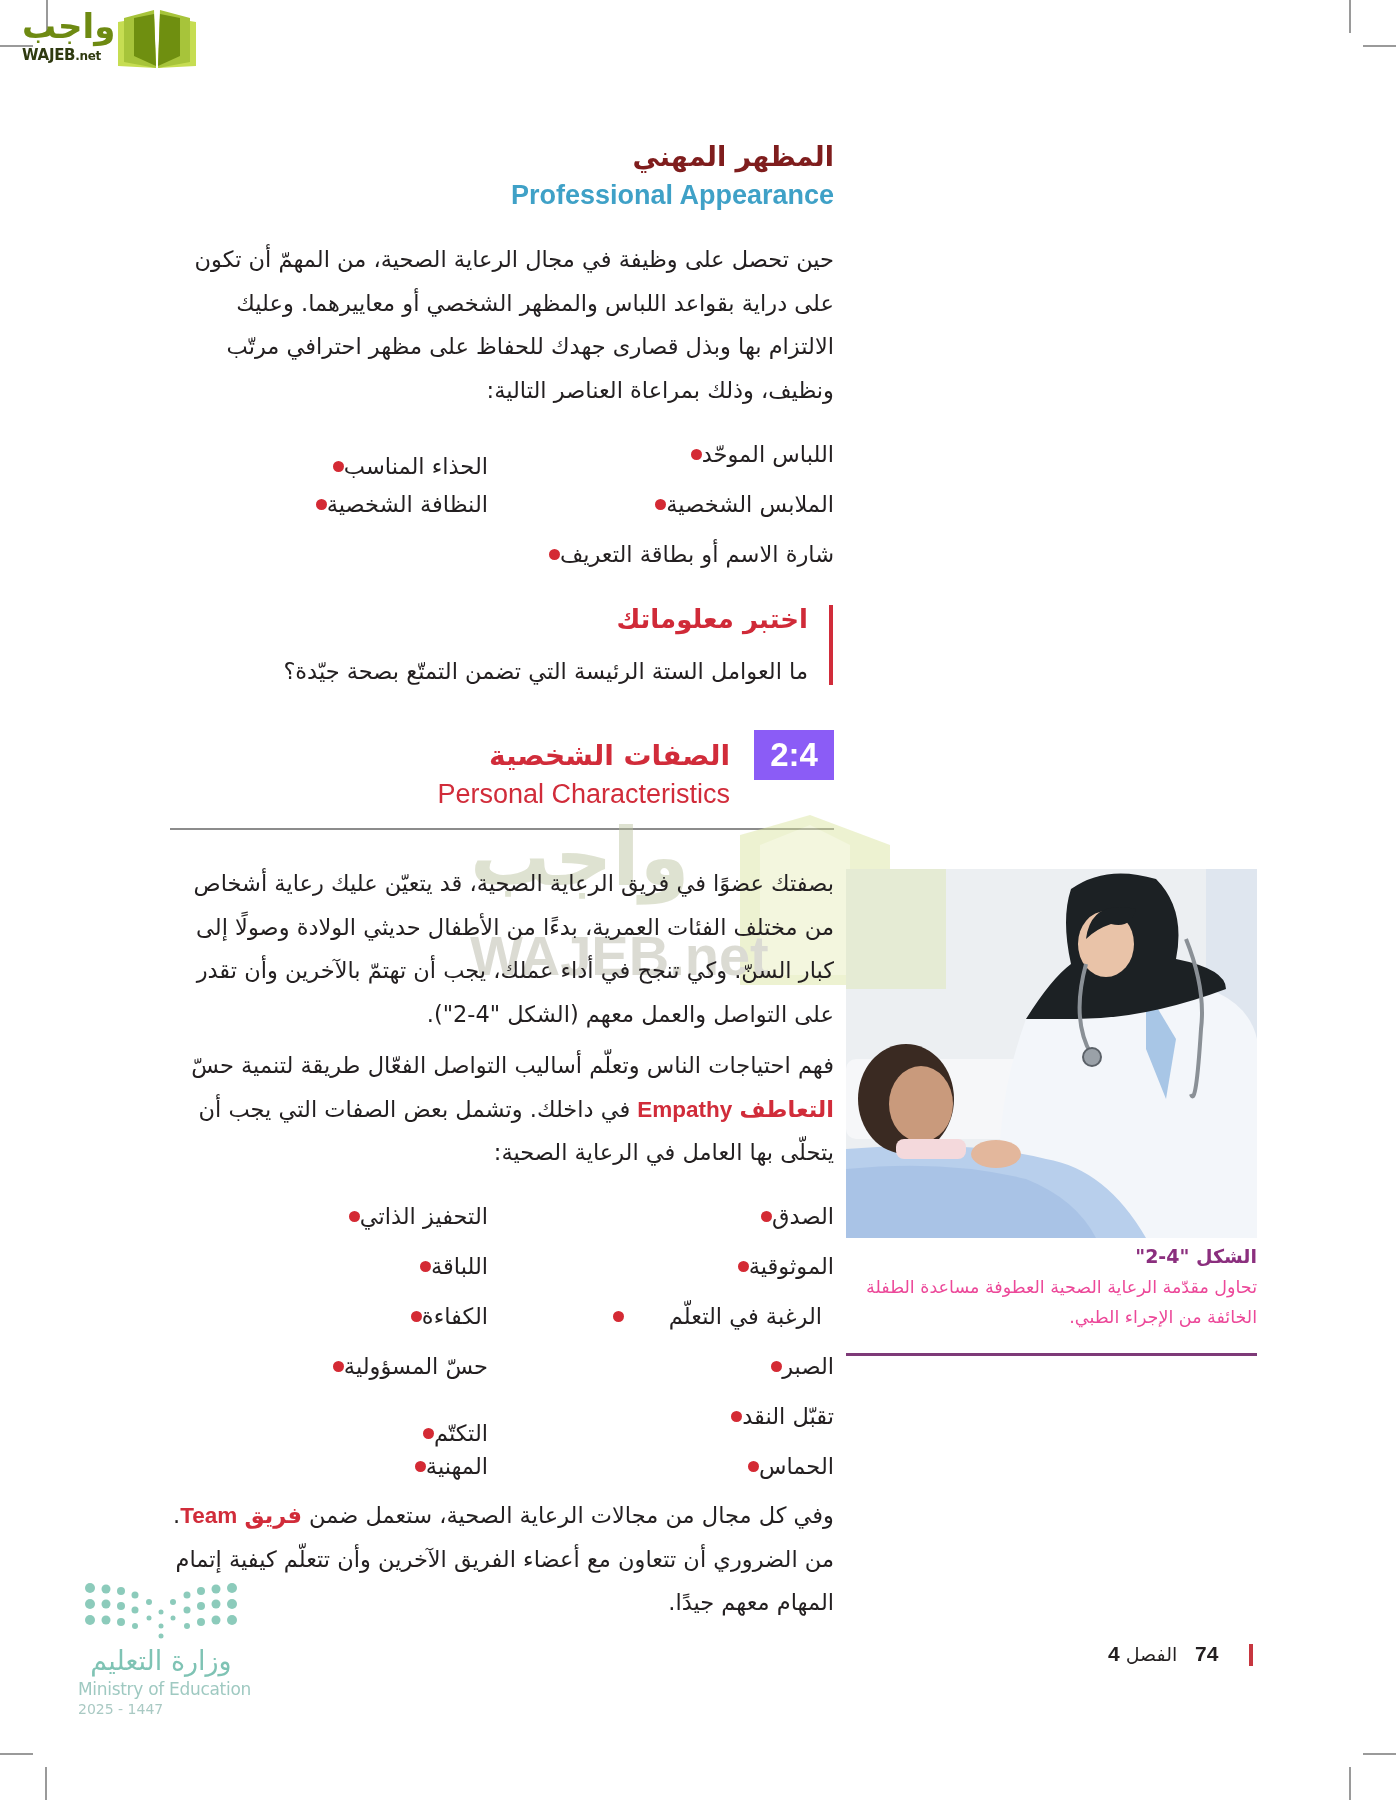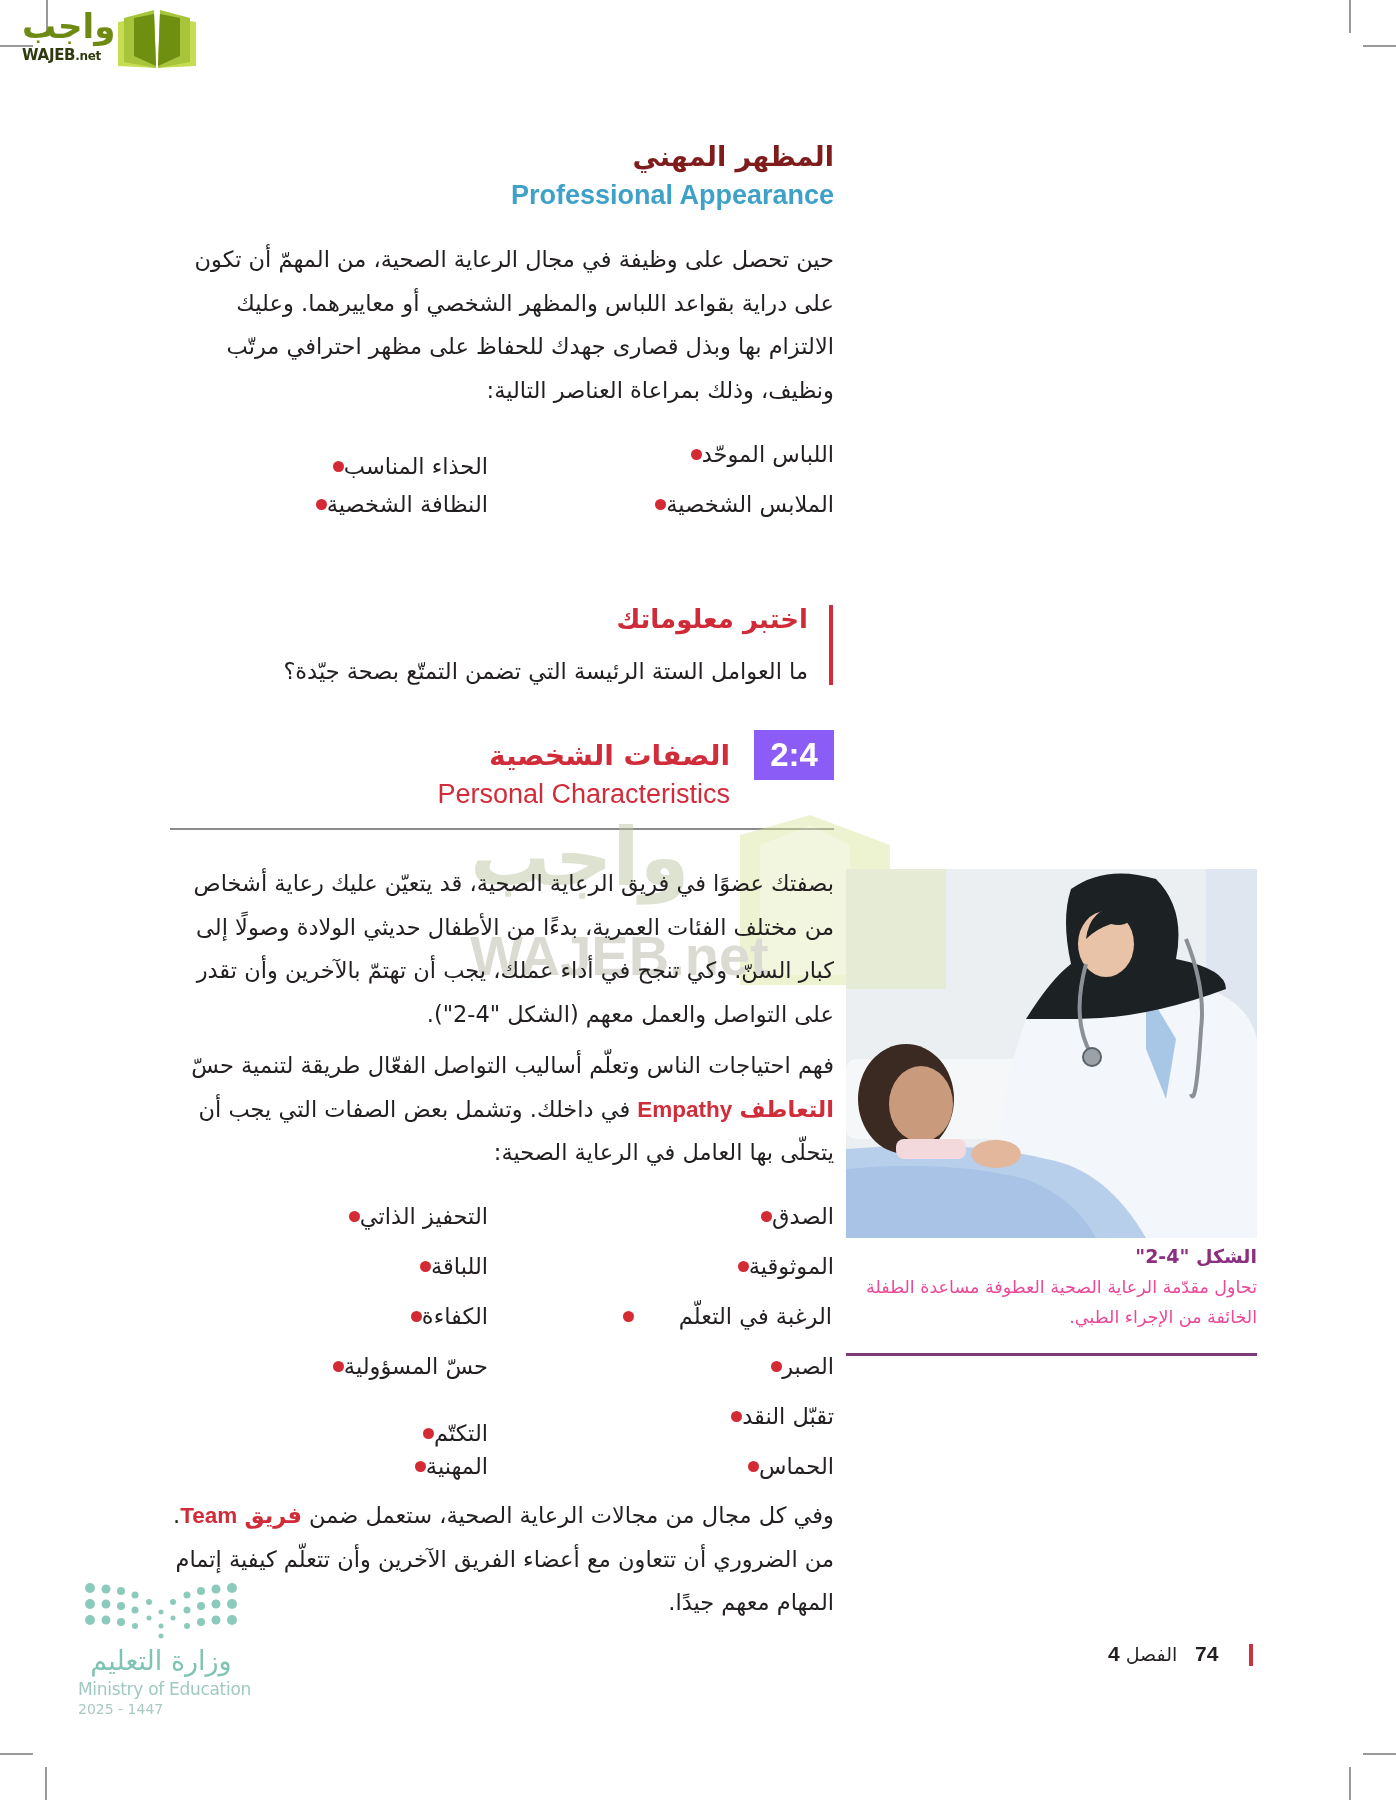--- a/index.html
+++ b/index.html
@@ -100,20 +100,24 @@
 
 <div class="abs bullets rtl" style="top:432px;height:140px;">
   <div class="bitem" style="right:0;top:0;">
       <span class="bdot"></span>
       <span>اللباس الموحّد</span>
     </div>
   <div class="bitem" style="right:0;top:50px;">
       <span class="bdot"></span>
       <span>الملابس الشخصية</span>
     </div>
+  <div class="bitem" style="right:0;top:100px;">
+      <span class="bdot"></span>
+      <span>شارة الاسم أو بطاقة التعريف</span>
+    </div>
   <div class="bitem" style="right:346px;top:12px;">
       <span class="bdot"></span>
       <span>الحذاء المناسب</span>
     </div>
   <div class="bitem" style="right:346px;top:50px;">
       <span class="bdot"></span>
       <span>النظافة الشخصية</span>
     </div>
 </div>
 
@@ -139,21 +143,21 @@
 
 <div class="abs bullets rtl" style="top:1194px;height:300px;">
   <div class="bitem" style="right:0;top:0;">
       <span class="bdot"></span>
       <span>الصدق</span>
     </div>
   <div class="bitem" style="right:0;top:50px;">
       <span class="bdot"></span>
       <span>الموثوقية</span>
     </div>
-  <div class="bitem" style="right:2px;top:100px;gap:45px;">
+  <div class="bitem" style="right:12px;top:100px;gap:45px;">
       <span class="bdot"></span>
       <span>الرغبة في التعلّم</span>
     </div>
   <div class="bitem" style="right:0;top:150px;">
       <span class="bdot"></span>
       <span>الصبر</span>
     </div>
   <div class="bitem" style="right:0;top:200px;">
       <span class="bdot"></span>
       <span>تقبّل النقد</span>

